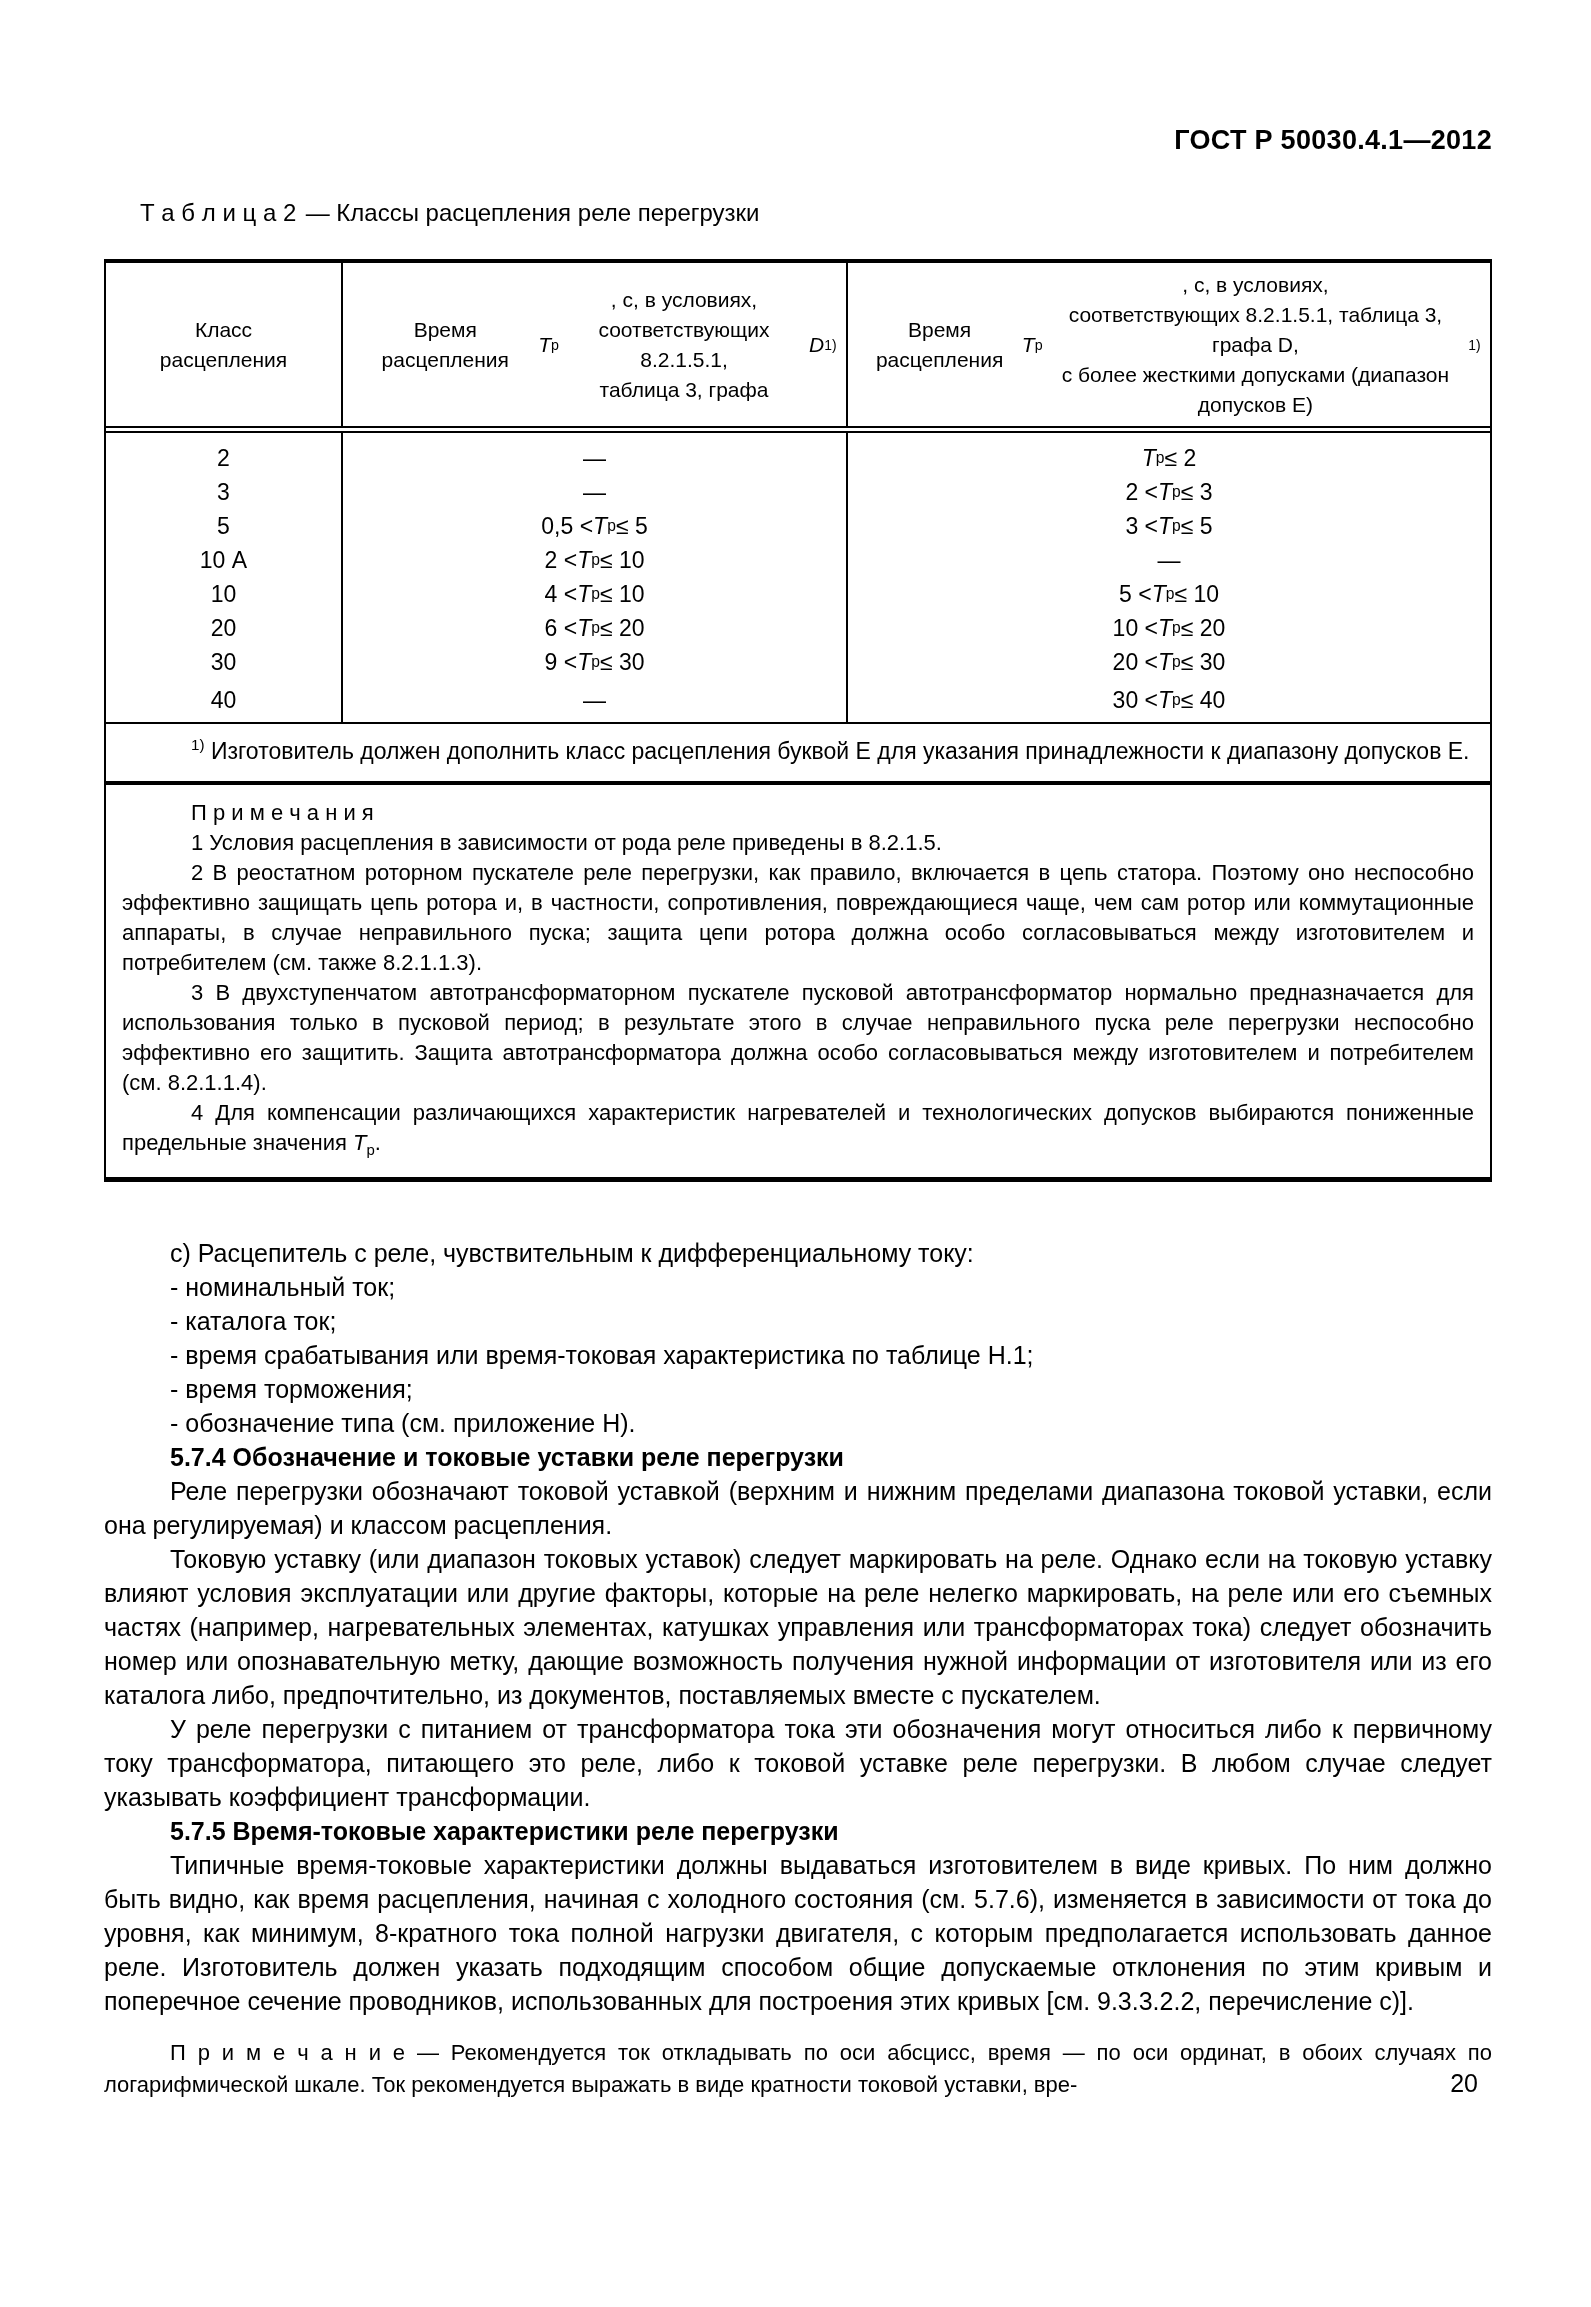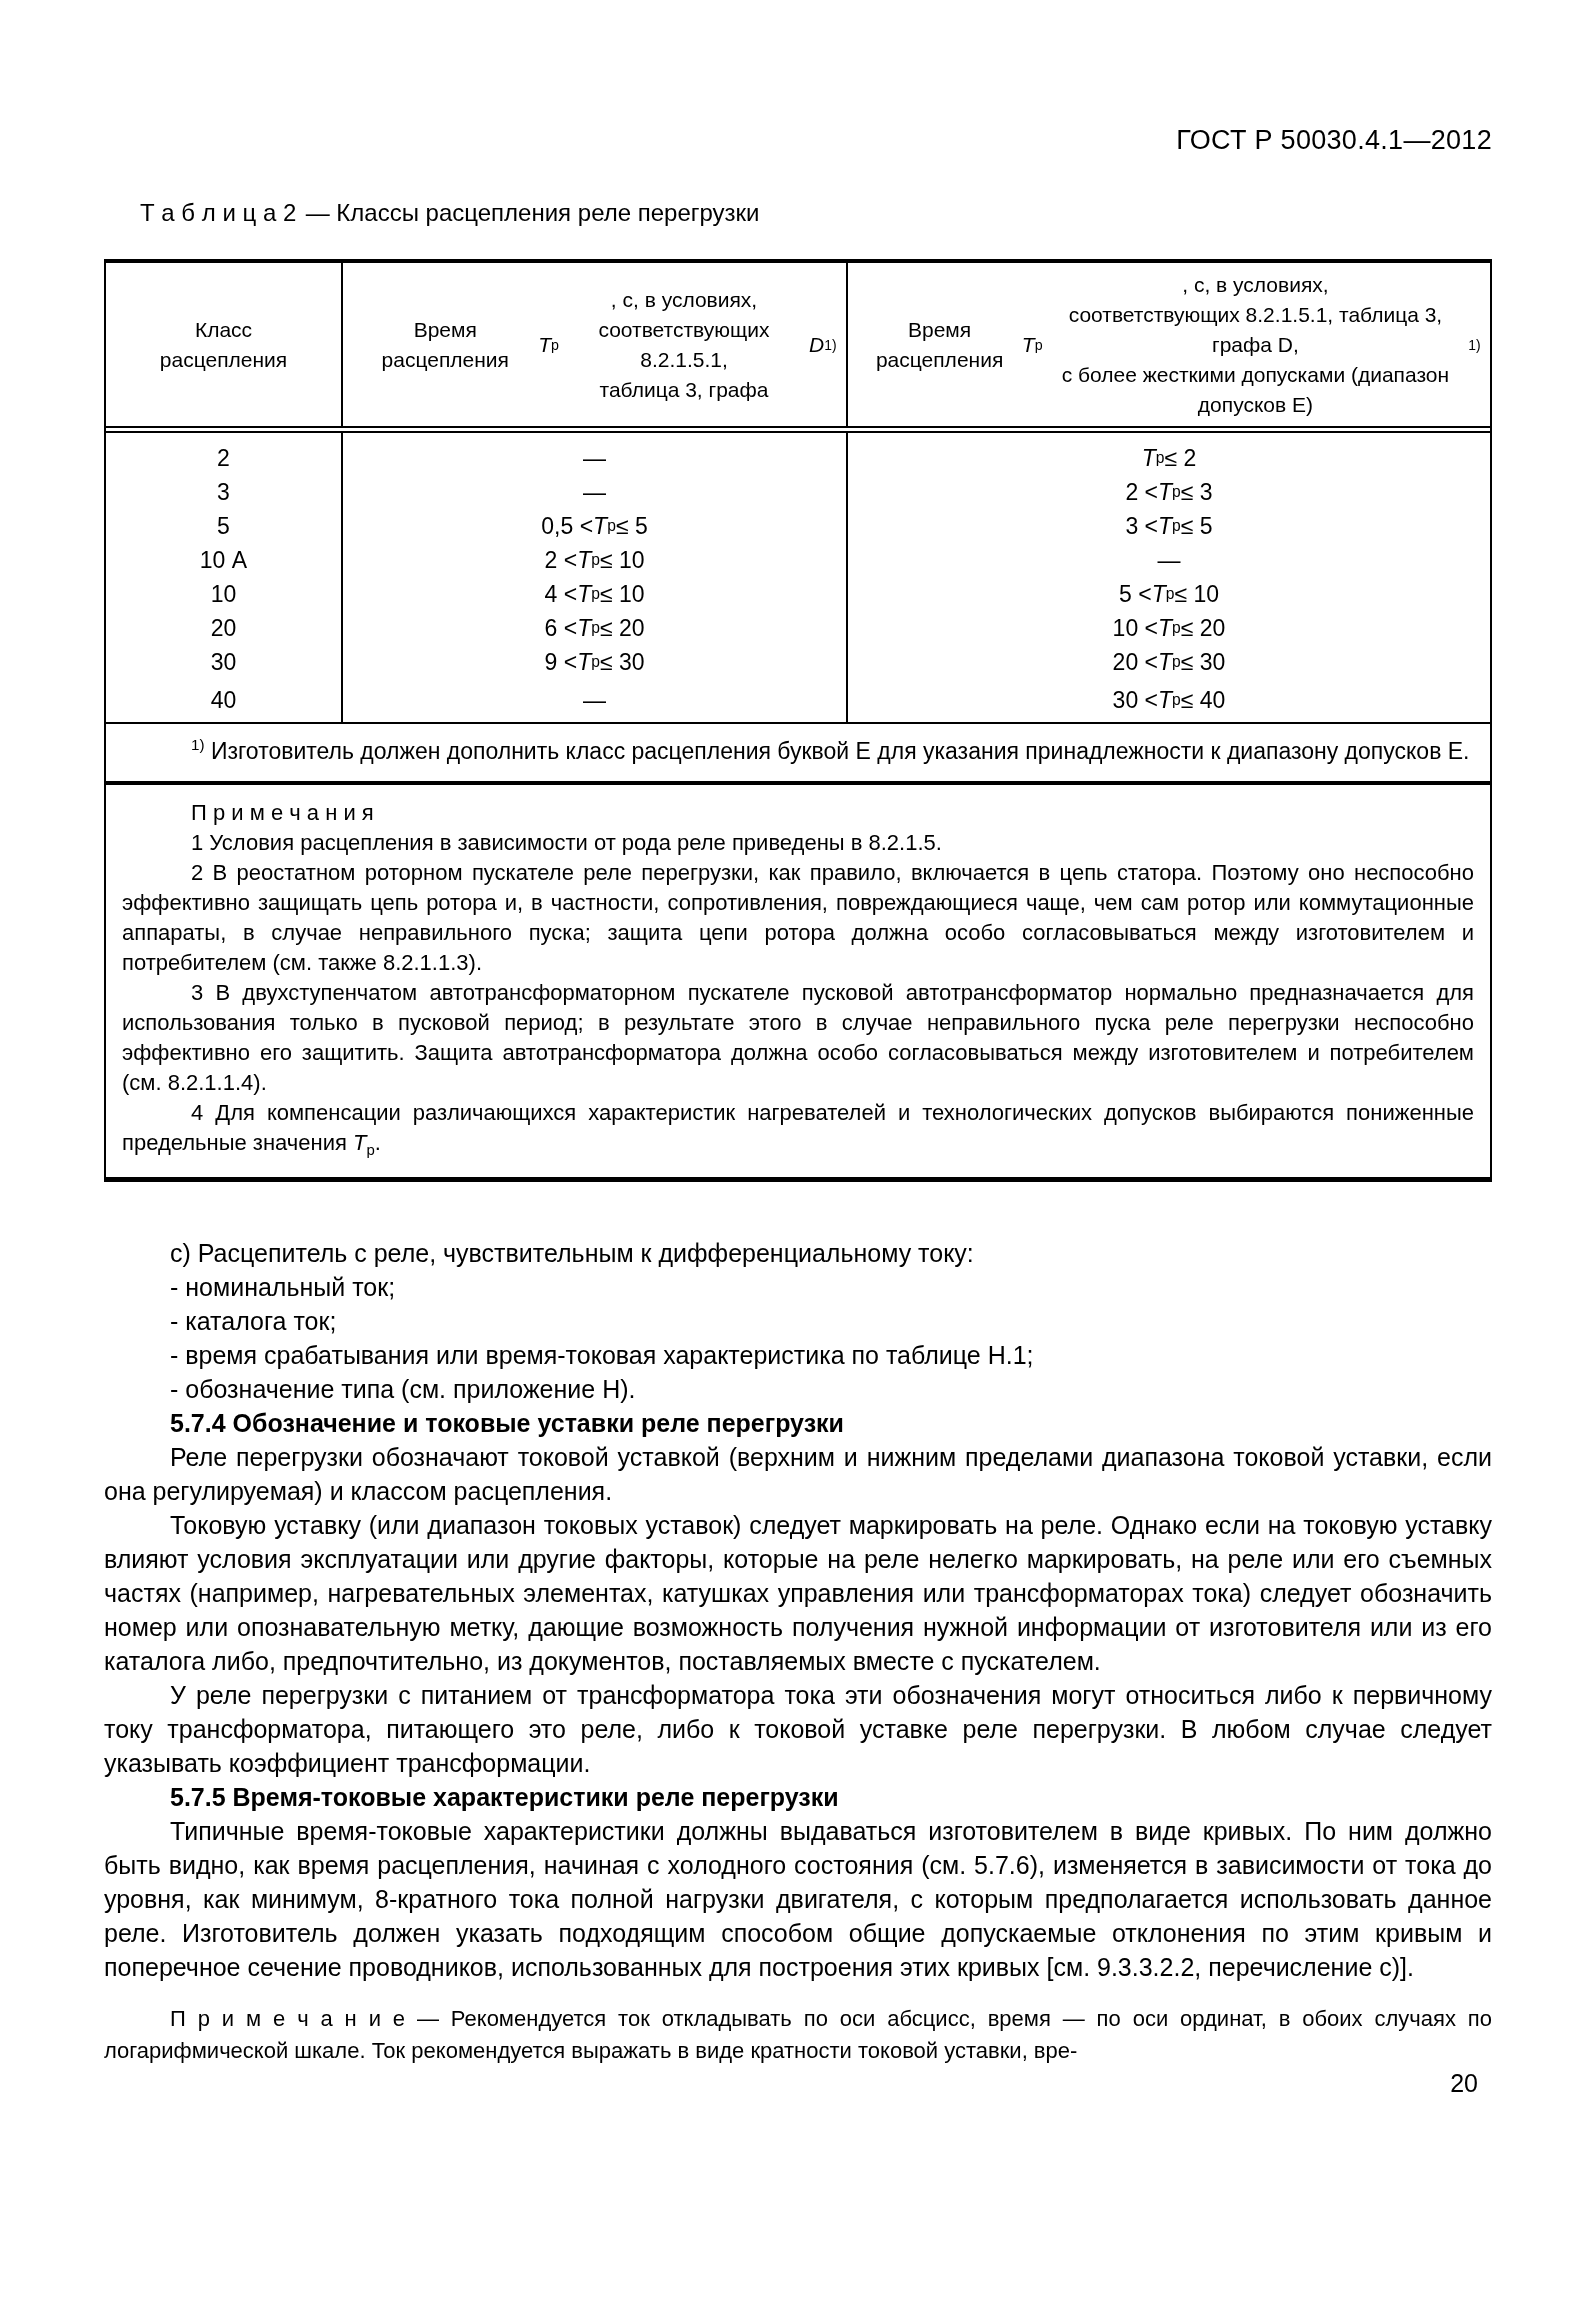--- a/index.html
+++ b/index.html
@@ -14,21 +14,21 @@
     padding:0 99px 0 104px;
     overflow:hidden;
   }
   sub { font-size:68%; line-height:0; }
   sup { font-size:66%; line-height:0; }
   i   { font-style:italic; }
 
   .doc-header {
     padding-top:125px;
     text-align:right;
-    font-weight:normal;
+    font-weight:bold;
     font-size:27px;
     line-height:31px;
     letter-spacing:0.3px;
   }
 
   .caption {
     margin-top:42px;
     font-size:24px;
     line-height:30px;
     margin-left:36px;
@@ -185,20 +185,21 @@
           <p class="note-item">4 Для компенсации различающихся характеристик нагревателей и технологических допусков выбираются пониженные предельные значения <i>T</i><sub>p</sub>.</p>
         </div>
     </div>
   </div>
 
   <div class="body-block">
       <p class="para normal">с) Расцепитель с реле, чувствительным к дифференциальному току:</p>
       <p class="para normal">- номинальный ток;</p>
       <p class="para normal">- каталога ток;</p>
       <p class="para normal">- время срабатывания или время-токовая характеристика по таблице Н.1;</p>
+      <p class="para normal">- время торможения;</p>
       <p class="para normal">- обозначение типа (см. приложение Н).</p>
       <p class="para bold">5.7.4 Обозначение и токовые уставки реле перегрузки</p>
       <p class="para normal">Реле перегрузки обозначают токовой уставкой (верхним и нижним пределами диапазона токовой уставки, если она регулируемая) и классом расцепления.</p>
       <p class="para normal">Токовую уставку (или диапазон токовых уставок) следует маркировать на реле. Однако если на токовую уставку влияют условия эксплуатации или другие факторы, которые на реле нелегко маркировать, на реле или его съемных частях (например, нагревательных элементах, катушках управления или трансформаторах тока) следует обозначить номер или опознавательную метку, дающие возможность получения нужной информации от изготовителя или из его каталога либо, предпочтительно, из документов, поставляемых вместе с пускателем.</p>
       <p class="para normal">У реле перегрузки с питанием от трансформатора тока эти обозначения могут относиться либо к первичному току трансформатора, питающего это реле, либо к токовой уставке реле перегрузки. В любом случае следует указывать коэффициент трансформации.</p>
       <p class="para bold">5.7.5 Время-токовые характеристики реле перегрузки</p>
       <p class="para normal">Типичные время-токовые характеристики должны выдаваться изготовителем в виде кривых. По ним должно быть видно, как время расцепления, начиная с холодного состояния (см. 5.7.6), изменяется в зависимости от тока до уровня, как минимум, 8-кратного тока полной нагрузки двигателя, с которым предполагается использовать данное реле. Изготовитель должен указать подходящим способом общие допускаемые отклонения по этим кривым и поперечное сечение проводников, использованных для построения этих кривых [см. 9.3.3.2.2, перечисление с)].</p>
       <p class="para note">П р и м е ч а н и е — Рекомендуется ток откладывать по оси абсцисс, время — по оси ординат, в обоих случаях по логарифмической шкале. Ток рекомендуется выражать в виде кратности токовой уставки, вре-</p>
     </div>
 

